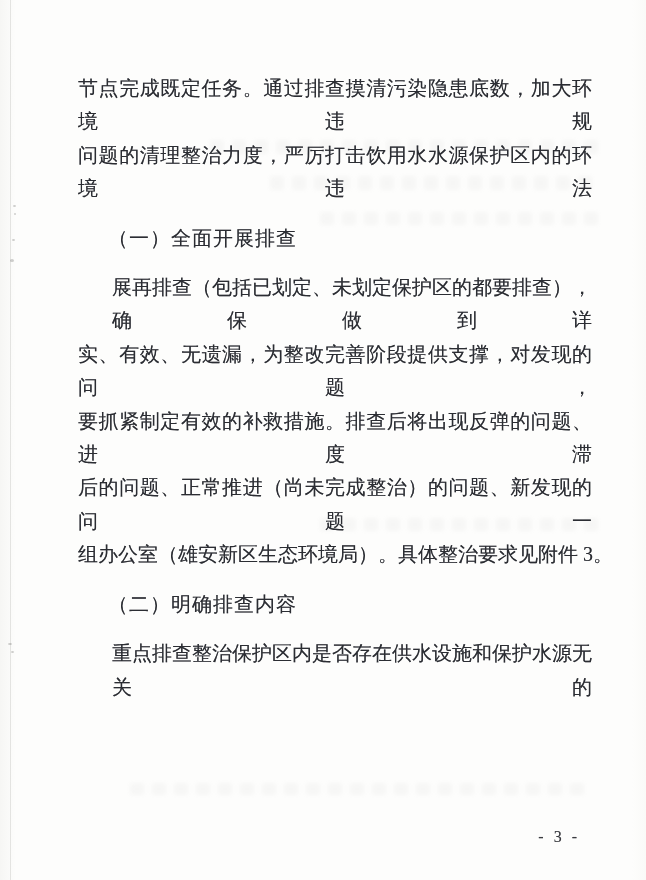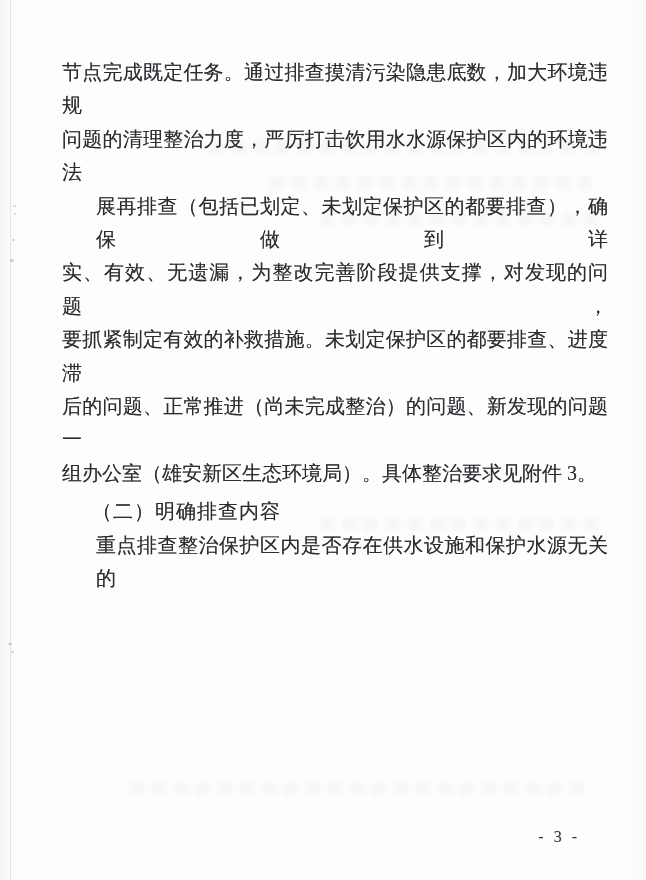--- a/index.html
+++ b/index.html
@@ -39,21 +39,21 @@
   }
   .content {
     position: absolute;
     left: 62px; top: 56px;
     width: 546px;
     color: #2b2d33;
     font-size: 20px;
     line-height: 33.4px;
     text-shadow: 0 0 0.5px rgba(43,45,51,0.55);
   }
-  .para { margin: 0; }
+  .para { margin: 16px; }
   .line { white-space: nowrap; text-align: justify; }
   .line-full { text-align-last: justify; white-space: normal; }
   .line-end { text-align-last: left; }
   .para.indent .line:first-child { padding-left: 34px; }
   .para.heading1 {
     margin-top: 4px;
     padding-left: 34px;
     font-family: "Liberation Sans", "DejaVu Sans", sans-serif;
     font-weight: 700;
     color: #17181c;
@@ -91,24 +91,27 @@
   <div class="ghost" style="left:270px; top:176px; width:330px; height:14px;"></div>
   <div class="ghost" style="left:320px; top:212px; width:280px; height:13px;"></div>
   <div class="ghost" style="left:320px; top:518px; width:280px; height:13px;"></div>
   <div class="ghost" style="left:130px; top:783px; width:460px; height:12px;"></div>
 
   <div class="content">
       <div class="para body">
         <div class="line line-full">节点完成既定任务。通过排查摸清污染隐患底数，加大环境违规</div>
         <div class="line line-full">问题的清理整治力度，严厉打击饮用水水源保护区内的环境违法</div>
       </div>
+      <div class="para heading2">
+        <div class="line line-end">（一）全面开展排查</div>
+      </div>
       <div class="para body indent">
         <div class="line line-full">展再排查（包括已划定、未划定保护区的都要排查），确保做到详</div>
         <div class="line line-full">实、有效、无遗漏，为整改完善阶段提供支撑，对发现的问题，</div>
-        <div class="line line-full">要抓紧制定有效的补救措施。未划定保护区的都要排查、进度滞</div>
+        <div class="line line-full">要抓紧制定有效的补救措施。排查后将出现反弹的问题、进度滞</div>
         <div class="line line-full">后的问题、正常推进（尚未完成整治）的问题、新发现的问题一</div>
         <div class="line line-end">组办公室（雄安新区生态环境局）。具体整治要求见附件 3。</div>
       </div>
       <div class="para heading2">
         <div class="line line-end">（二）明确排查内容</div>
       </div>
       <div class="para body indent">
         <div class="line line-full">重点排查整治保护区内是否存在供水设施和保护水源无关的</div>
       </div>
     </div>

